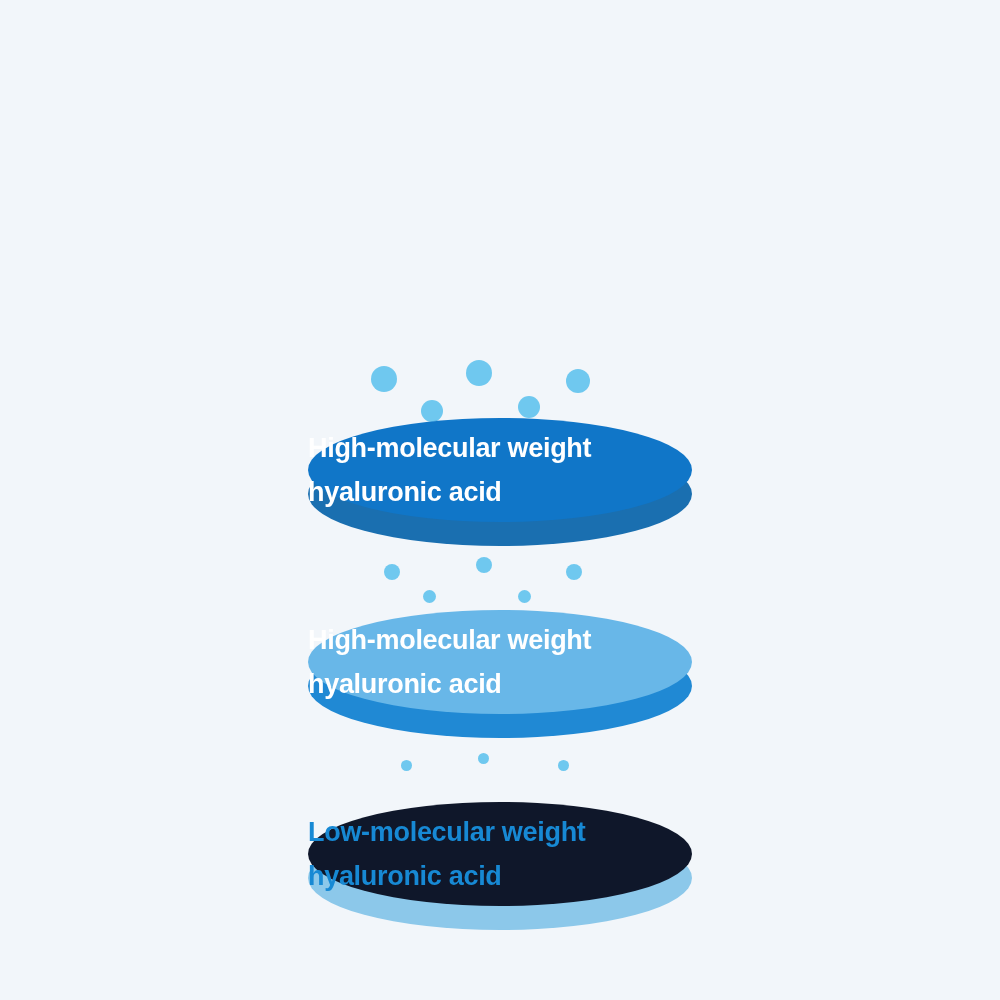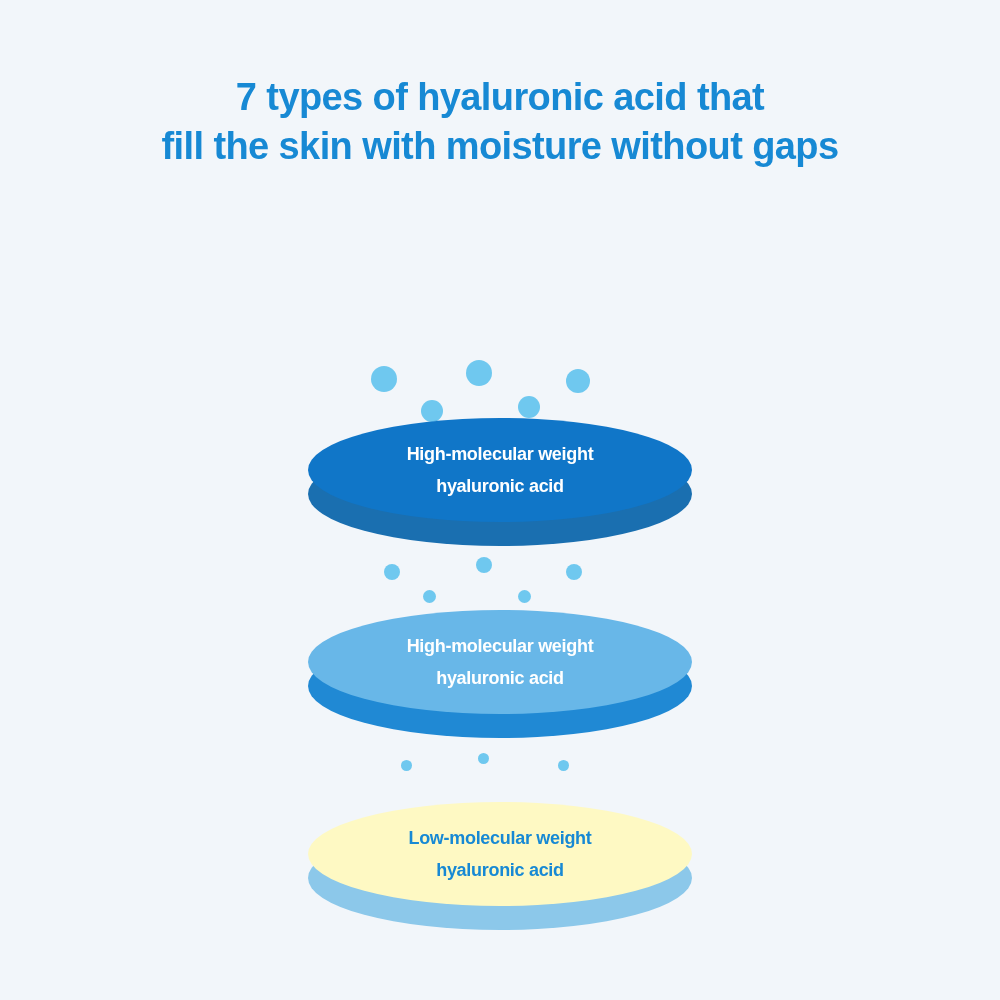--- a/index.html
+++ b/index.html
@@ -82,61 +82,57 @@
   }
   .disc .top {
     position: absolute;
     left: 0;
     top: 0;
     width: 100%;
     height: 104px;
     border-radius: 50% / 50%;
     display: flex;
     flex-direction: column;
-    align-items: center;
+    align-items: flex-start;
     justify-content: center;
     text-align: center;
     font-weight: bold;
-    font-size: 18px;
+    font-size: 27px;
     line-height: 1.35;
     letter-spacing: -0.3px;
   }
   .disc .top .l2 { display: block; margin-top: 8px; }
 
   
   #disc-1 { top: 66px; width: 384px; height: 130px; }
   #disc-1 .side { background: #1a6fb0; }
   #disc-1 .top  { background: #1076c8; color: #ffffff; }
 
   
   #disc-2 { top: 258px; width: 384px; height: 130px; }
   #disc-2 .side { background: #2089d4; }
   #disc-2 .top  { background: #68b7e8; color: #ffffff; }
 
   
   #disc-3 { top: 450px; width: 384px; height: 130px; }
   #disc-3 .side { background: #8cc8ea; }
-  #disc-3 .top  { background: #fef9c3; color: #1789d4; }
+  #disc-3 .top  { background: #0f172a; color: #1789d4; }
 
   
   .dot {
     position: absolute;
     border-radius: 50%;
     background: #6fc8ef;
   }
 </style>
 </head>
 <body>
 
 <div class="page">
 
-  <h1 class="headline">
-    <span class="line">7 types of hyaluronic acid that</span>
-    <span class="line">fill the skin with moisture without gaps</span>
-  </h1>
 
   <div class="bodycopy">
   </div>
 
   <div class="diagram">
 
     <div class="dot" style="left:371px; top:14px; width:26px; height:26px;"></div>
     <div class="dot" style="left:466px; top:8px; width:26px; height:26px;"></div>
     <div class="dot" style="left:566px; top:17px; width:24px; height:24px;"></div>
     <div class="dot" style="left:421px; top:48px; width:22px; height:22px;"></div>

